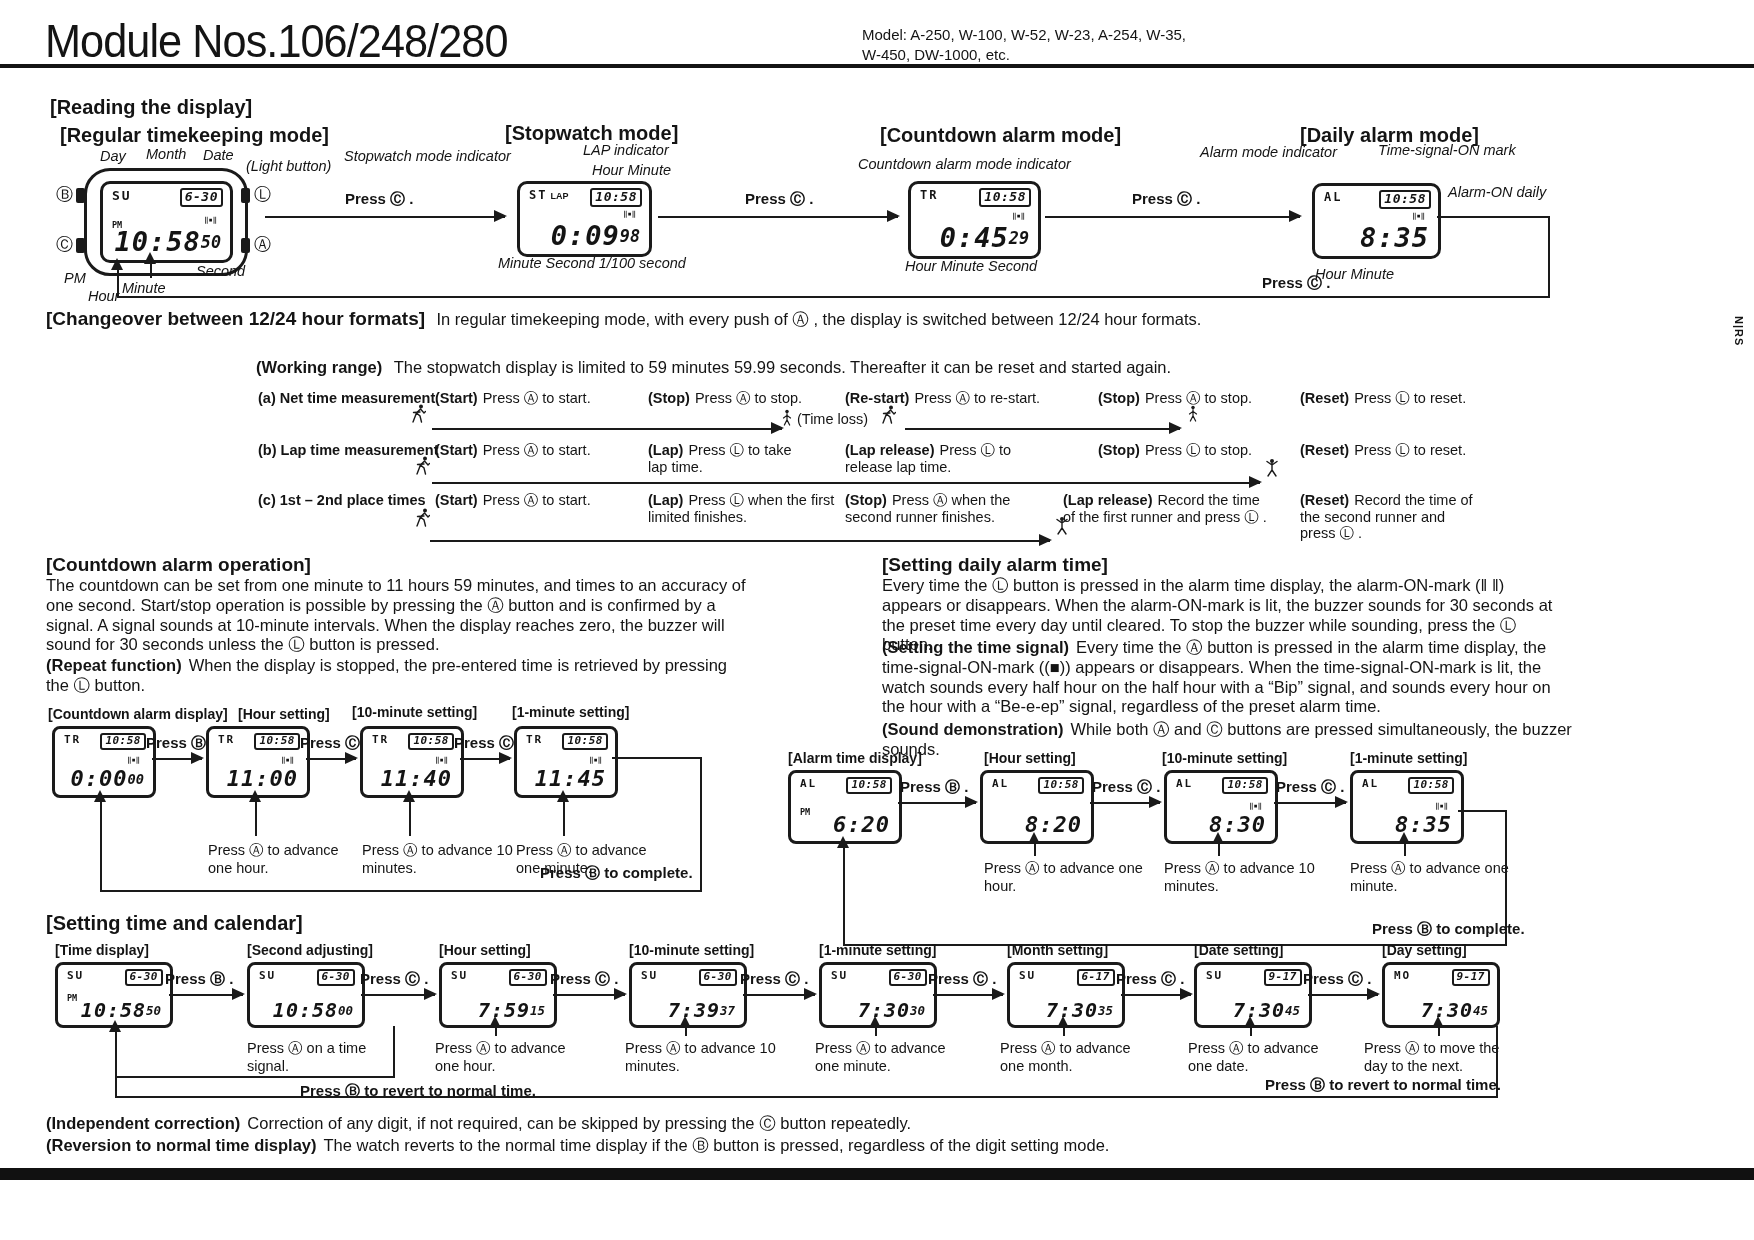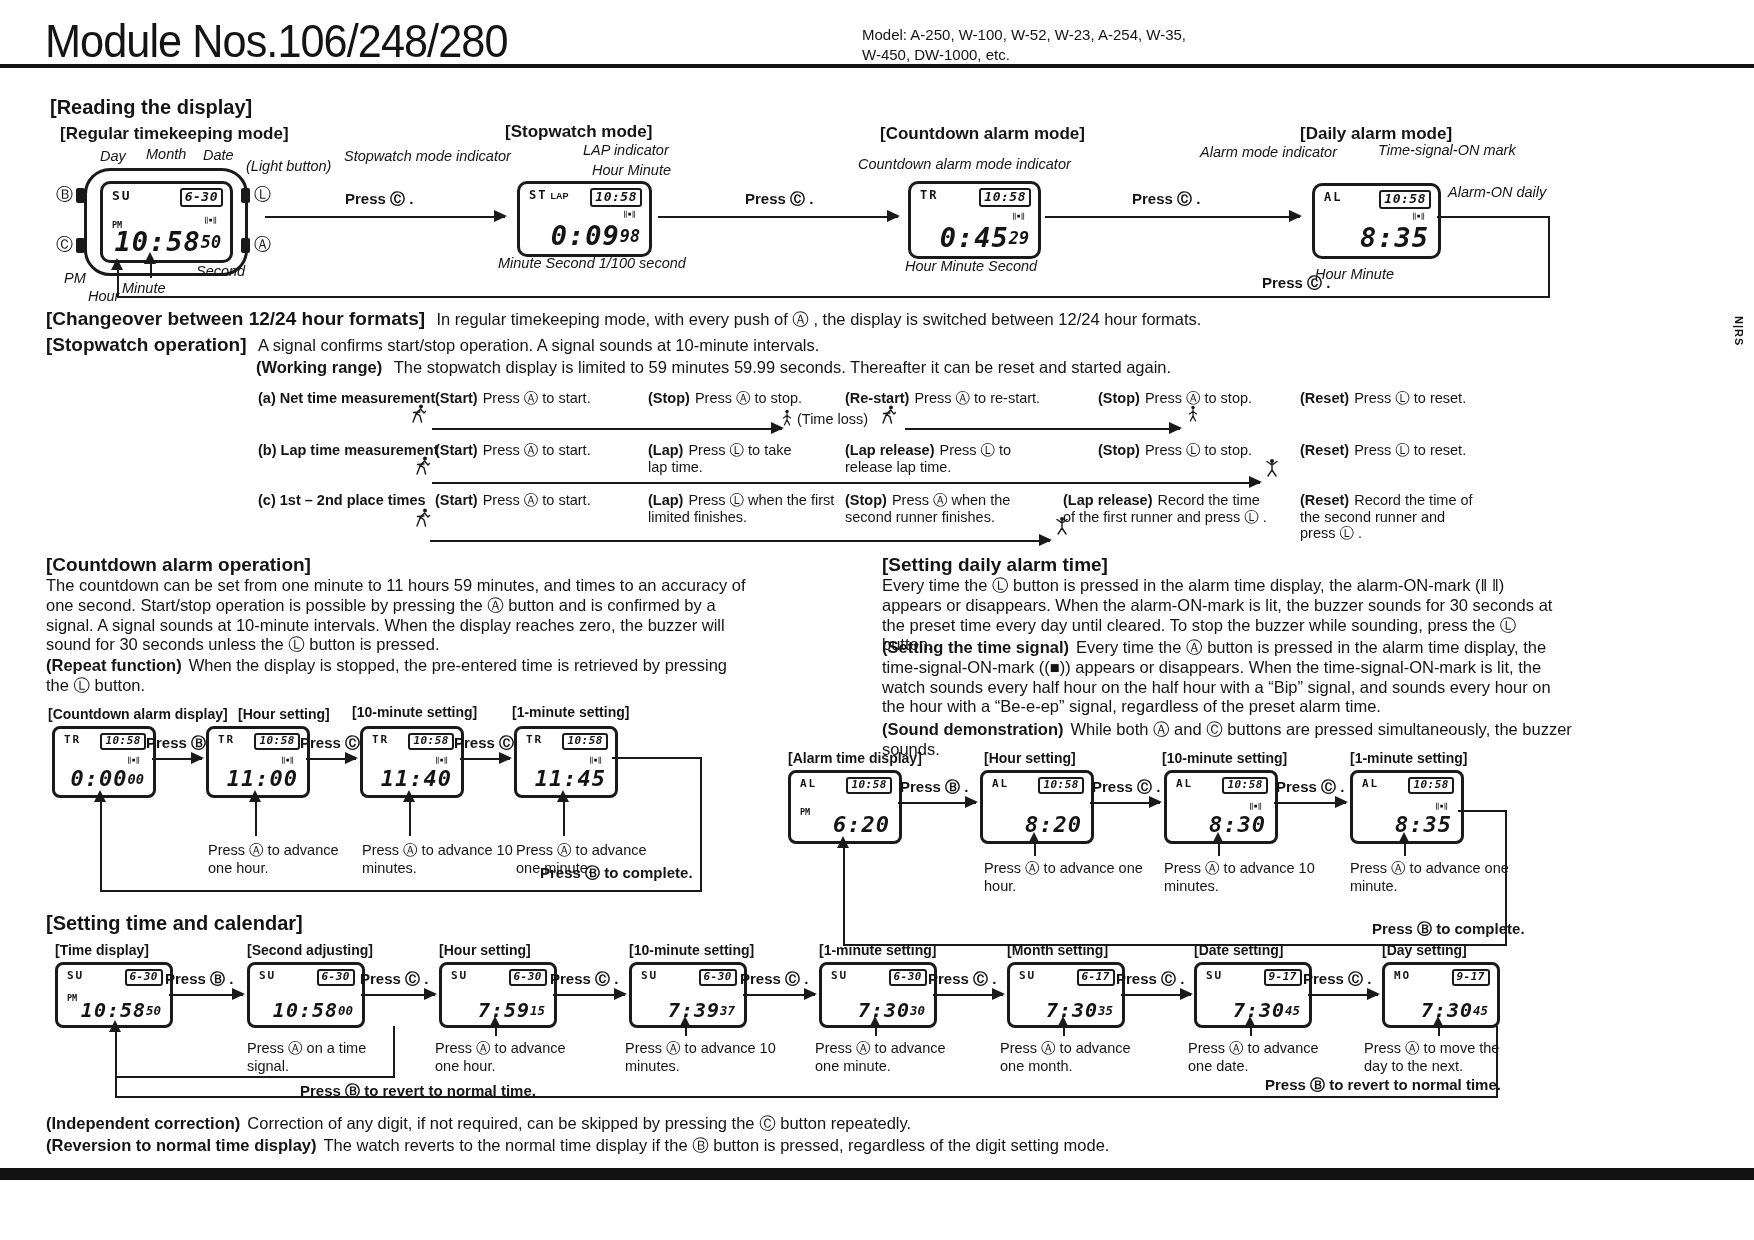--- a/index.html
+++ b/index.html
@@ -3,21 +3,21 @@
 <meta charset="utf-8">
 <style>
   html,body{margin:0;padding:0;background:#fff}
   .pg{position:relative;width:1754px;height:1240px;background:#fff;color:#141414;
       font-family:"Liberation Sans",sans-serif;overflow:hidden}
   .abs{position:absolute}
   .h1{font-size:46px;font-weight:400;letter-spacing:-1px;transform:scaleX(.94);transform-origin:left top;white-space:nowrap}
   .mdl{font-size:15px;line-height:1.25;white-space:nowrap}
   .h2{font-size:20px;font-weight:700;white-space:nowrap}
   .h3{font-size:19px;font-weight:700;white-space:nowrap}
-  .h4{font-size:17px;font-weight:700;white-space:nowrap}
+  .h4{font-size:20px;font-weight:700;white-space:nowrap}
   .h5{font-size:14px;font-weight:700;white-space:nowrap}
   .it{font-style:italic;font-size:14.5px;white-space:nowrap}
   .bt{font-size:16.5px;line-height:1.2}
   .bd{font-weight:700}
   .gap{margin-left:7px}
   .pr{font-size:15px;font-weight:700;white-space:nowrap}
   .st{font-size:14.5px;line-height:1.14}
   .st .k{font-weight:700;margin-right:5px}
   .cp{font-size:14.5px;line-height:1.22}
   .nw{white-space:nowrap}
@@ -152,24 +152,20 @@
   <div class="ln" style="left:1437px;top:216px;width:113px;height:2.4px"></div>
   <div class="ln" style="left:1548px;top:216px;width:2.4px;height:82px"></div>
   <div class="ln" style="left:117px;top:296px;width:1433px;height:2.4px"></div>
   <div class="uar" style="left:117px;top:268px;height:28px"></div>
   <span class="abs pr" style="left:1262px;top:274px">Press Ⓒ .</span>
 
   <div class="abs nw" style="left:46px;top:308px">
     <span class="h3">[Changeover between 12/24 hour formats]</span>
     <span class="bt gap">In regular timekeeping mode, with every push of Ⓐ , the display is switched between 12/24 hour formats.</span>
   </div>
-  <div class="abs nw" style="left:46px;top:334px">
-    <span class="h3">[Stopwatch operation]</span>
-    <span class="bt gap">A signal confirms start/stop operation. A signal sounds at 10-minute intervals.</span>
-  </div>
   <div class="abs nw" style="left:256px;top:358px">
     <span class="bt bd">(Working range)</span>
     <span class="bt gap">The stopwatch display is limited to 59 minutes 59.99 seconds. Thereafter it can be reset and started again.</span>
   </div>
 
   <span class="abs st k nw" style="left:258px;top:390px;font-weight:700">(a) Net time measurement</span>
   <div class="abs st nw" style="left:435px;top:390px"><span class="k">(Start)</span><span>Press Ⓐ to start.</span></div>
   <div class="abs st nw" style="left:648px;top:390px"><span class="k">(Stop)</span><span>Press Ⓐ to stop.</span></div>
   <div class="abs st nw" style="left:845px;top:390px"><span class="k">(Re-start)</span><span>Press Ⓐ to re-start.</span></div>
   <div class="abs st nw" style="left:1098px;top:390px"><span class="k">(Stop)</span><span>Press Ⓐ to stop.</span></div>

